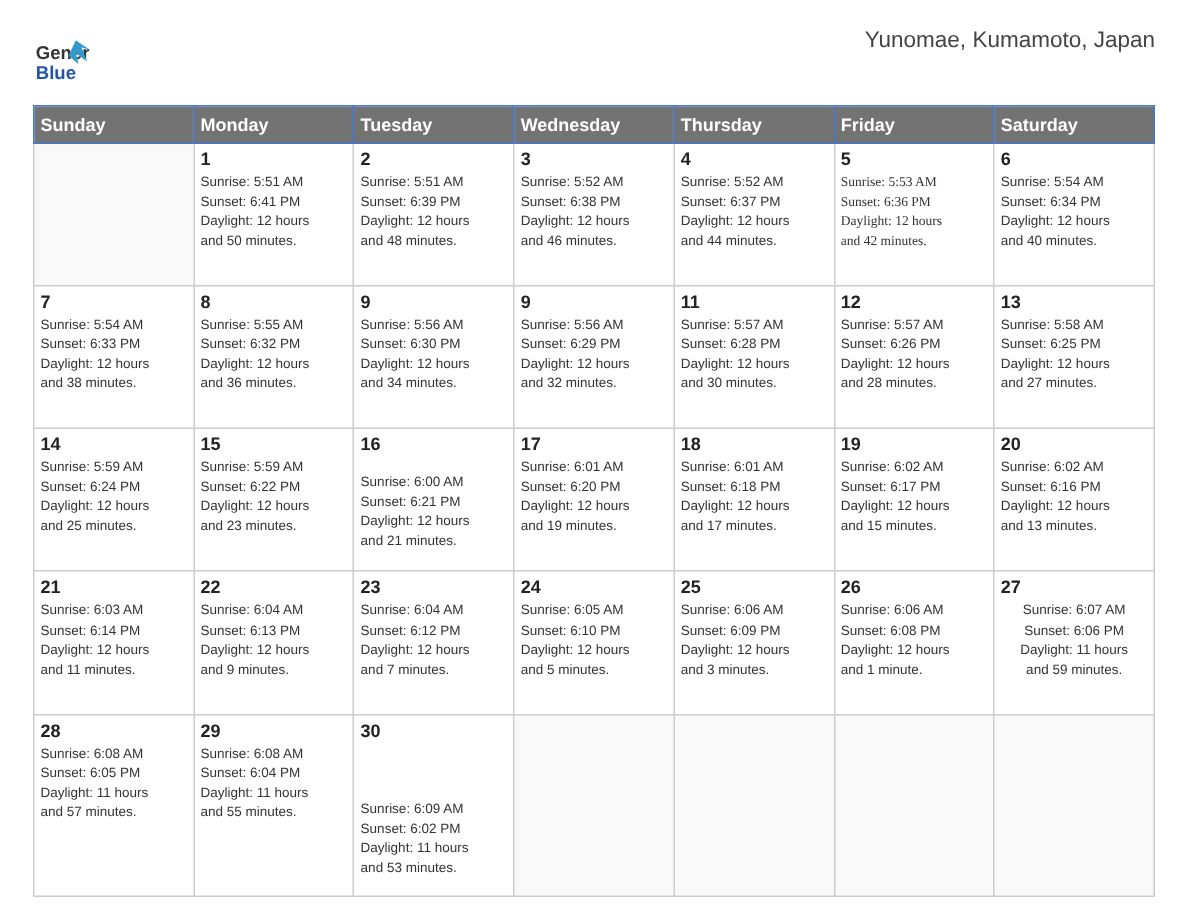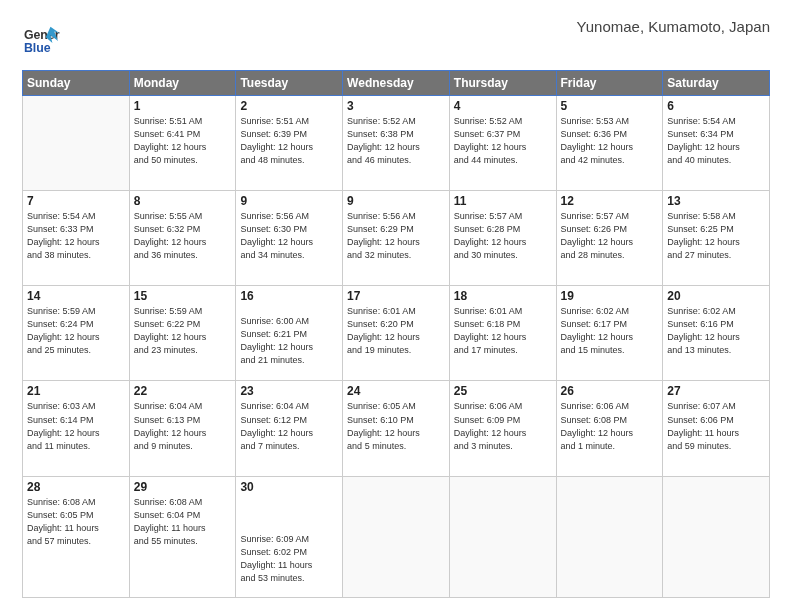--- a/index.html
+++ b/index.html
@@ -147,21 +147,21 @@
           </td>
           <td>
             <div class="day-num">4</div>
             <div class="day-info" style="white-space: pre-line;">Sunrise: 5:52 AM
 Sunset: 6:37 PM
 Daylight: 12 hours
 and 44 minutes.</div>
           </td>
           <td>
             <div class="day-num">5</div>
-            <div class="day-info" style="white-space: pre-line;">Sunrise: 5:53 AM
+            <div class="day-info" style="white-space: pre-line; font-family: Liberation Serif, serif;">Sunrise: 5:53 AM
 Sunset: 6:36 PM
 Daylight: 12 hours
 and 42 minutes.</div>
           </td>
           <td>
             <div class="day-num">6</div>
             <div class="day-info" style="white-space: pre-line;">Sunrise: 5:54 AM
 Sunset: 6:34 PM
 Daylight: 12 hours
 and 40 minutes.</div>
@@ -307,21 +307,21 @@
           </td>
           <td>
             <div class="day-num">26</div>
             <div class="day-info" style="white-space: pre-line;">Sunrise: 6:06 AM
 Sunset: 6:08 PM
 Daylight: 12 hours
 and 1 minute.</div>
           </td>
           <td>
             <div class="day-num">27</div>
-            <div class="day-info" style="white-space: pre-line;">Sunrise: 6:07 AM
+            <div class="day-info" style="white-space: pre-line; text-align: center;">Sunrise: 6:07 AM
 Sunset: 6:06 PM
 Daylight: 11 hours
 and 59 minutes.</div>
           </td>
         </tr>
         <tr class="week-row">
           <td>
             <div class="day-num">28</div>
             <div class="day-info" style="white-space: pre-line;">Sunrise: 6:08 AM
 Sunset: 6:05 PM

